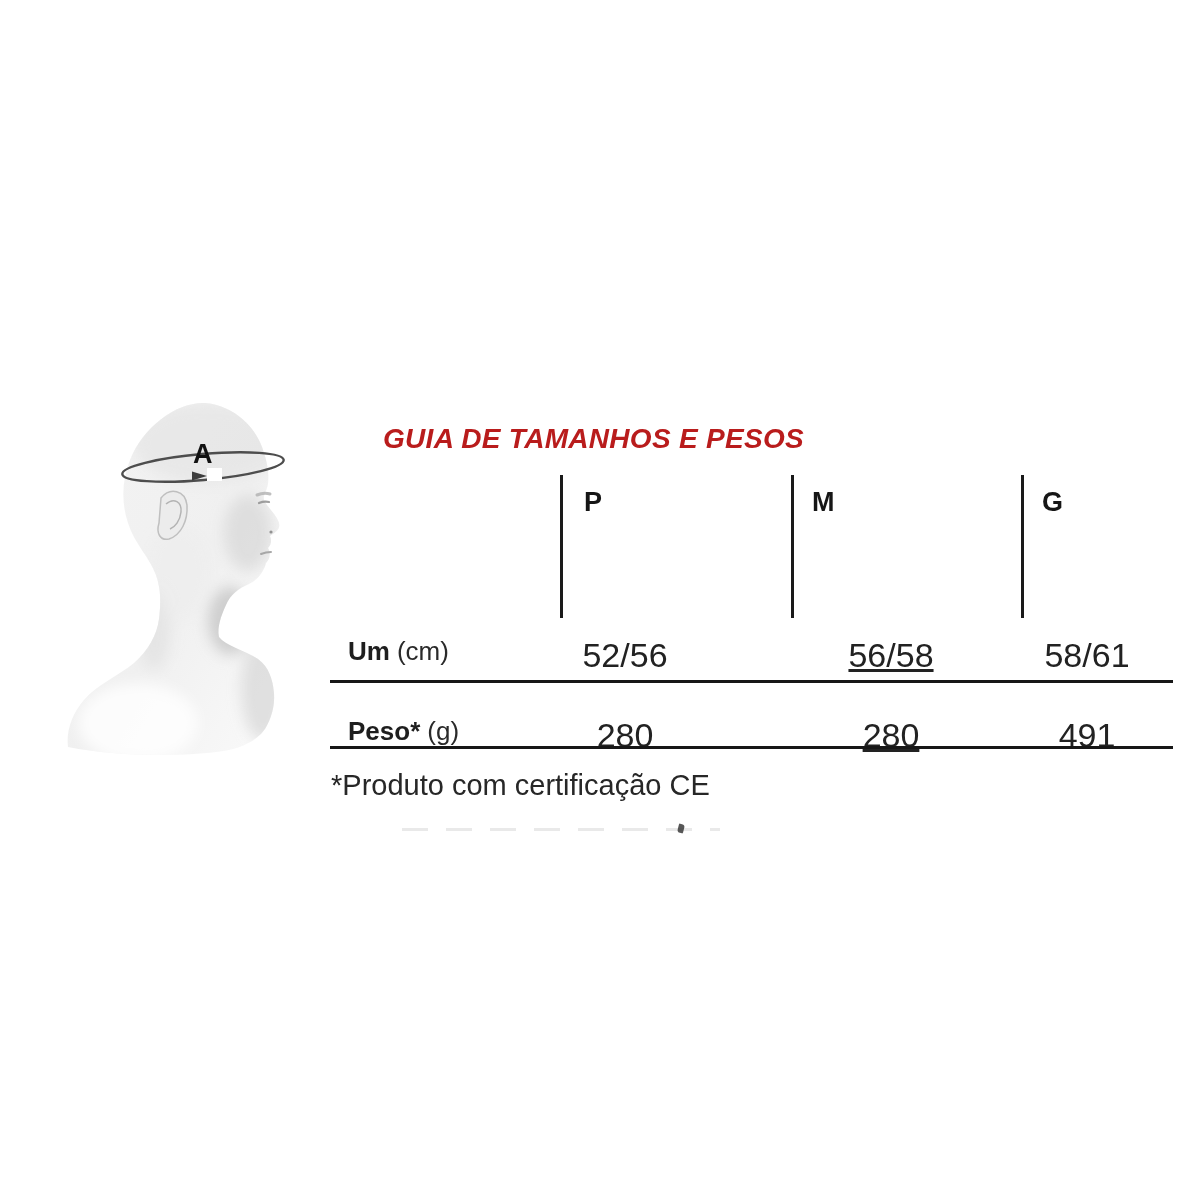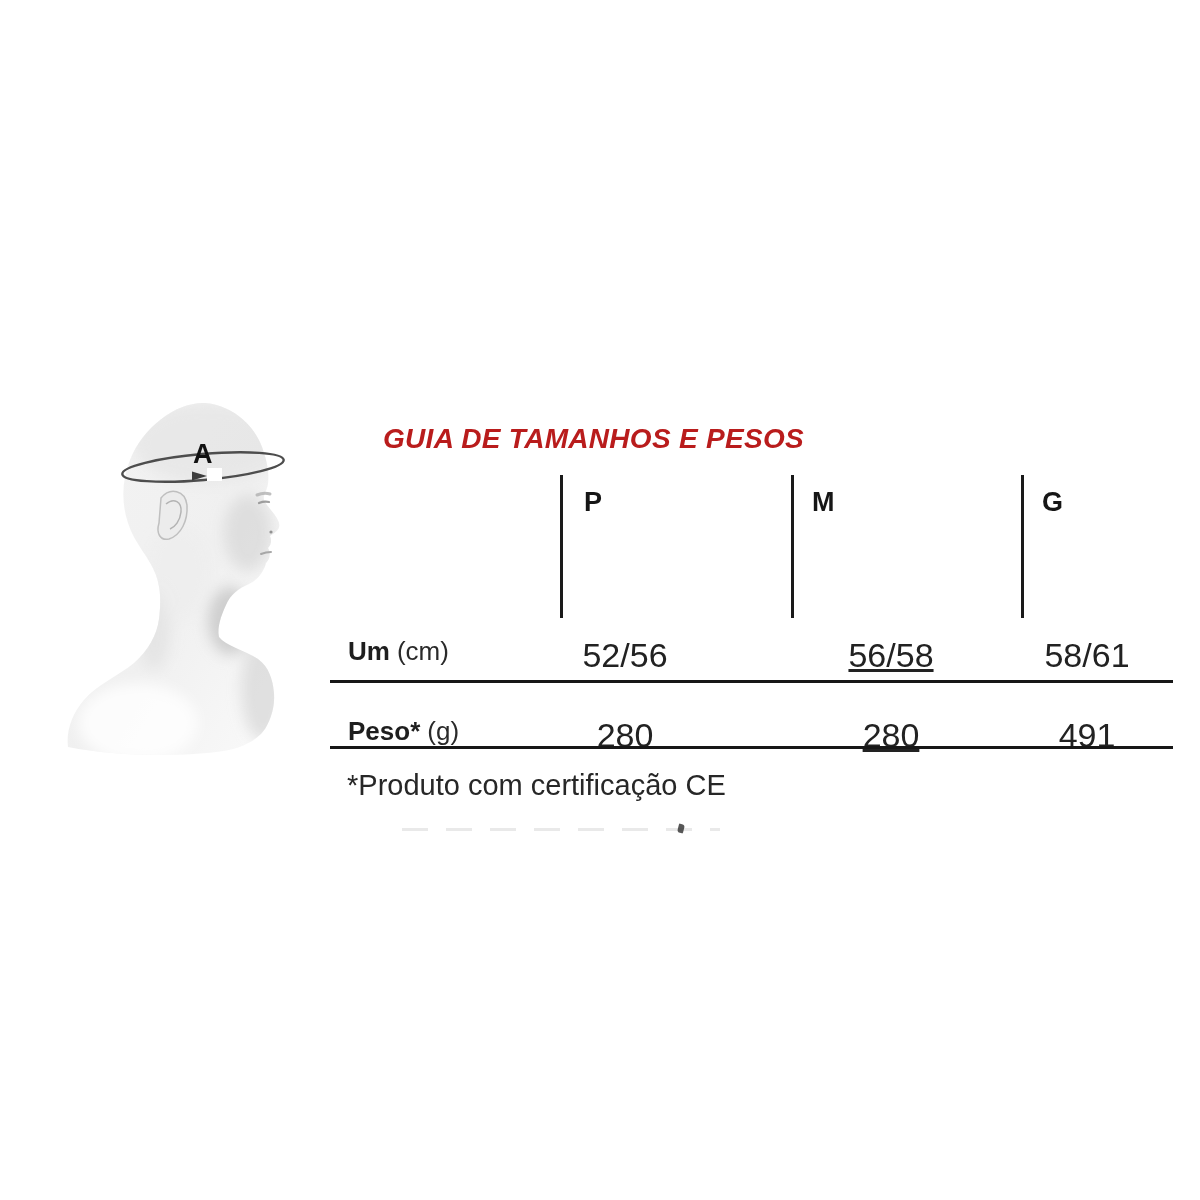--- a/index.html
+++ b/index.html
@@ -92,21 +92,20 @@
   .hline.two { top: 746px; }
 
   .footnote {
     position: absolute;
     left: 331px;
     top: 769px;
     font-size: 29px;
     font-weight: normal;
     color: #272727;
     white-space: nowrap;
-    margin-left: 16px;
   }
 
   
   .ghost-line {
     position: absolute;
     left: 402px;
     top: 828px;
     width: 318px;
     height: 3px;
     opacity: 0.55;

